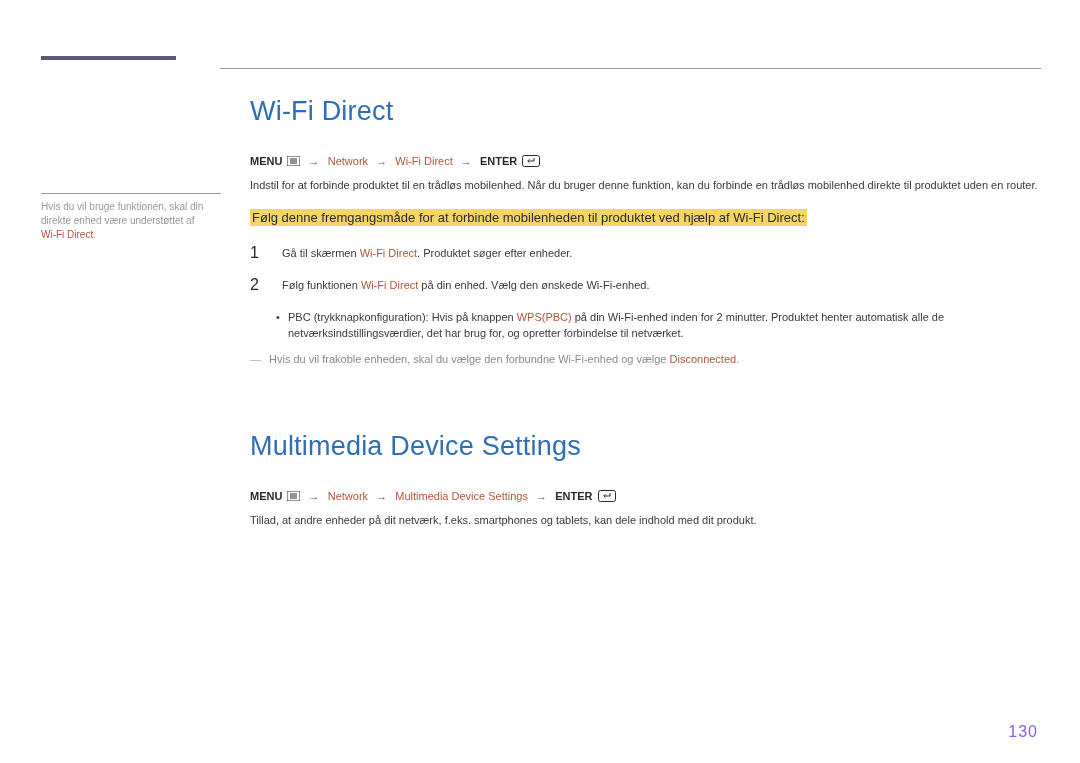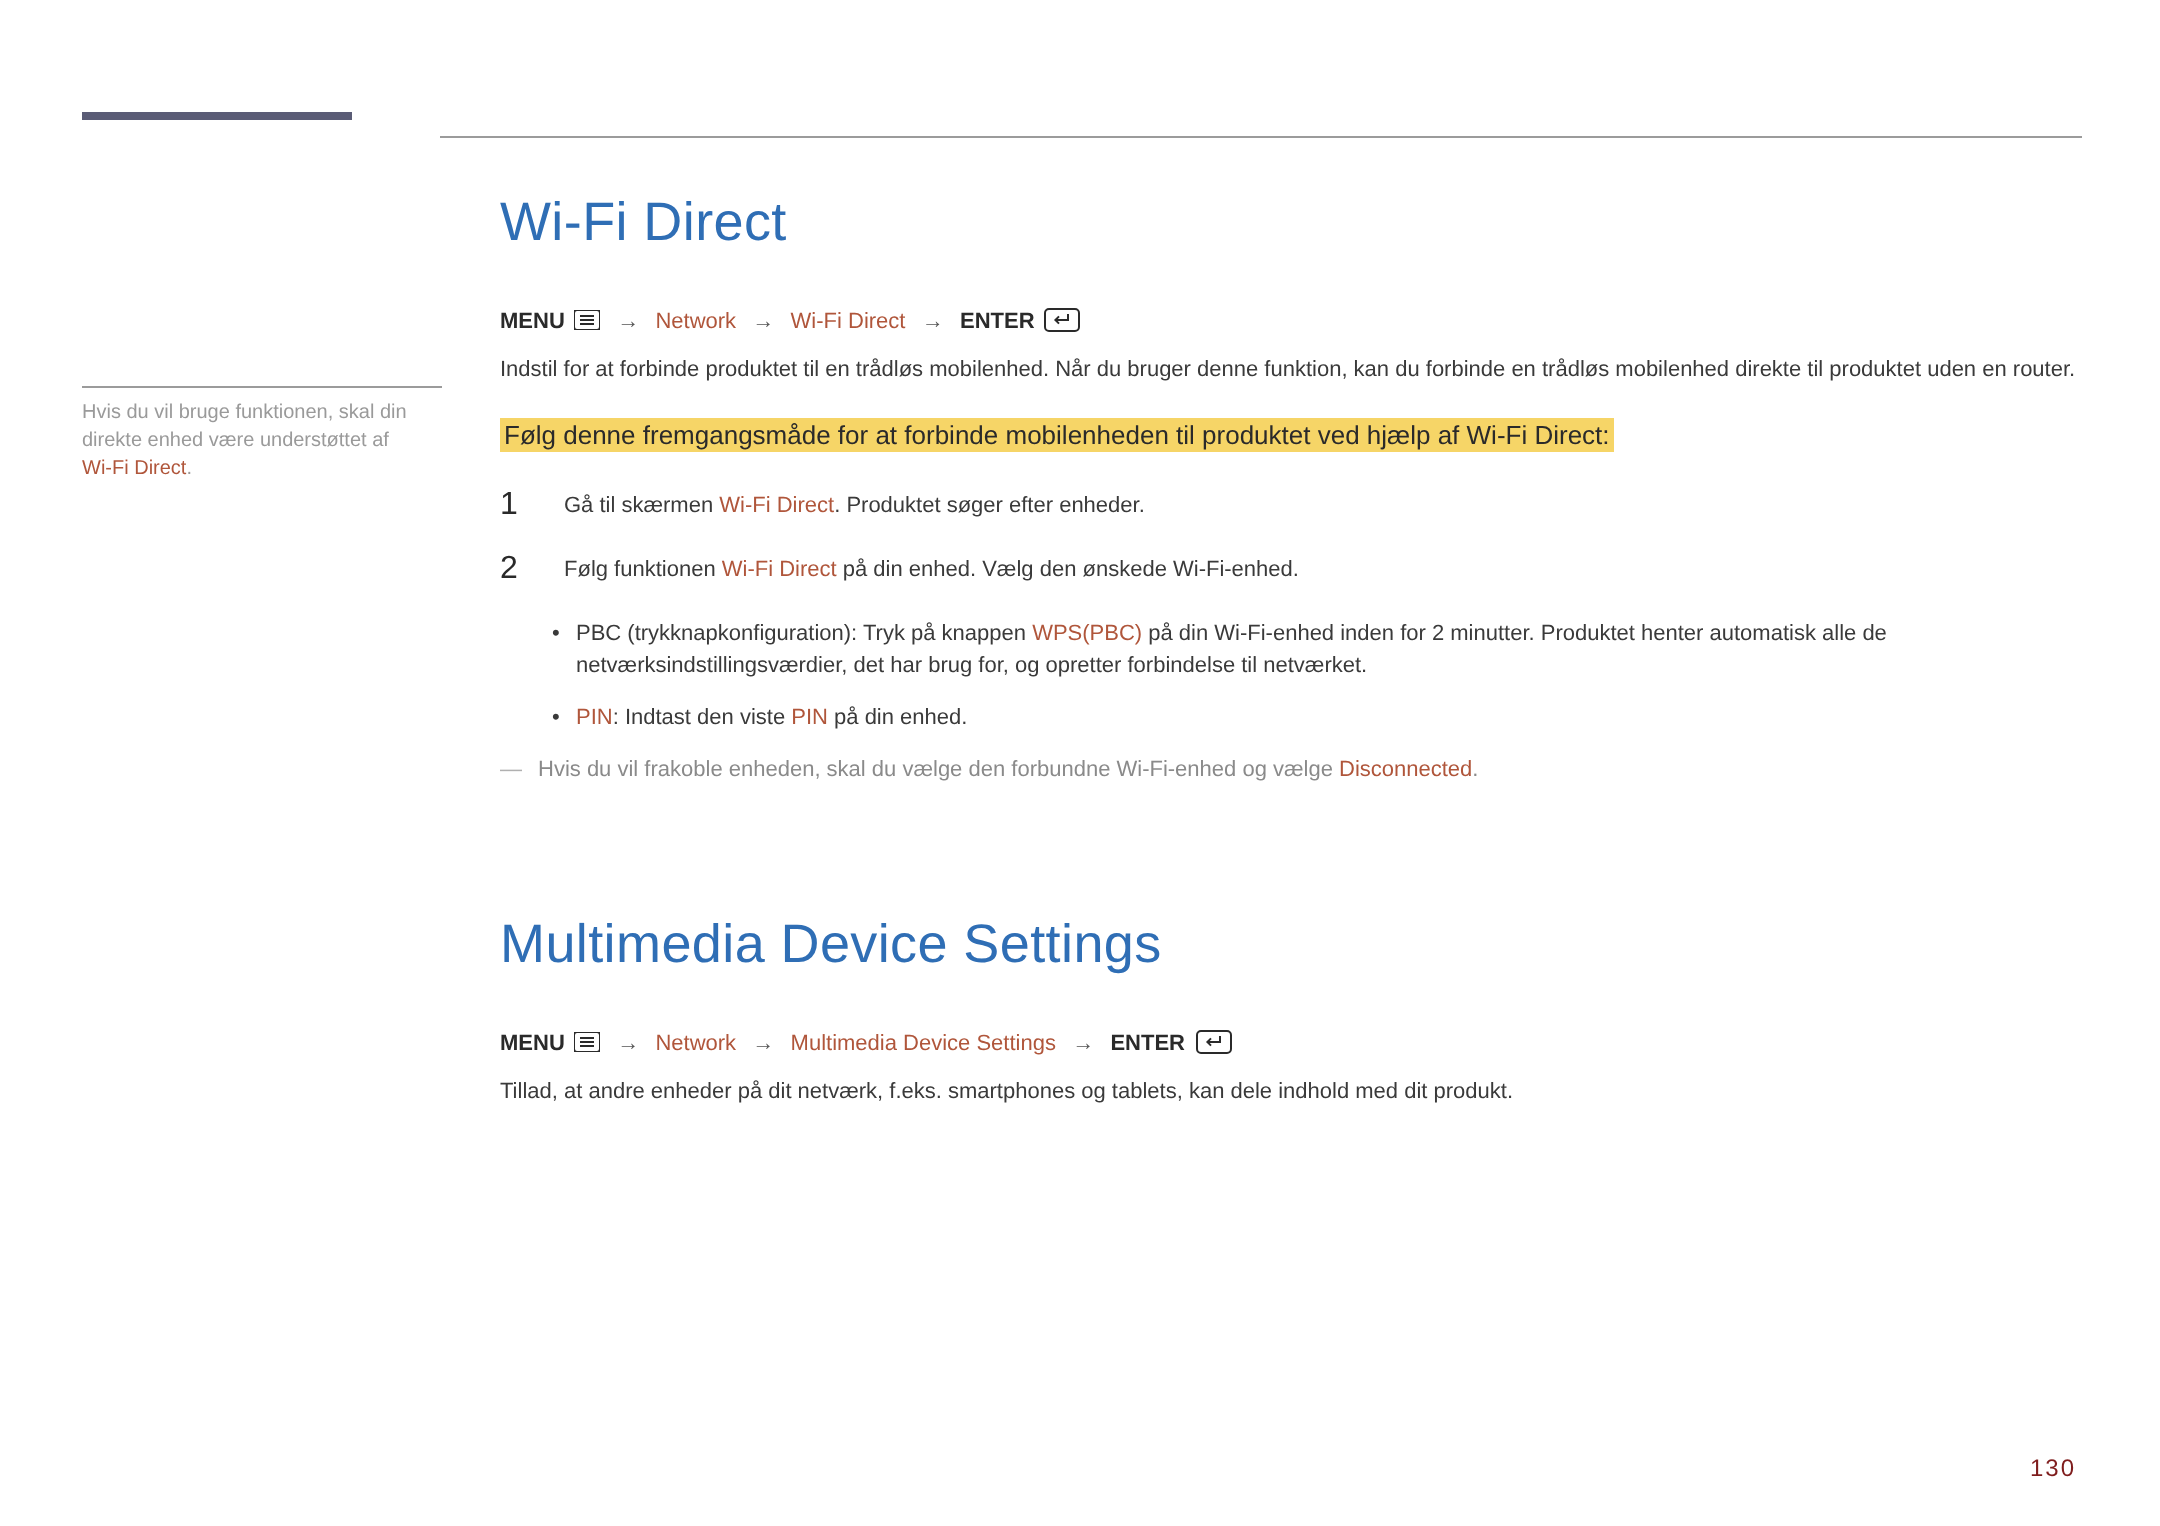--- a/index.html
+++ b/index.html
@@ -155,22 +155,22 @@
     width: 180px;
     font-size: 10px;
     line-height: 14px;
     color: #9a9a9a;
   }
   .side-note .accent { color: #b0563b; }
   .page-num {
     position: absolute;
     right: 42px;
     bottom: 22px;
-    font-size: 12px;
-    color: #7f1d1d;
+    font-size: 16px;
+    color: #8b5cf6;
     letter-spacing: 1px;
   }
 </style>
 </head>
 <body>
 
 <div class="page">
 
   <div class="top-bar"></div>
   <div class="hr-top"></div>
@@ -227,24 +227,21 @@
       <div class="step">
         <div class="step-num">2</div>
         <div class="step-body">
           <span>Følg funktionen </span><span class="accent">Wi-Fi Direct</span><span> på din enhed. Vælg den ønskede Wi-Fi-enhed.</span>
         </div>
       </div>
     </div>
 
     <div class="bullets">
       <div class="bullet">
-        <span>PBC (trykknapkonfiguration): Tryk på knappen </span><span class="accent">WPS(PBC)</span><span> på din Wi-Fi-enhed inden for 2 minutter. Produktet henter automatisk alle de netværksindstillingsværdier, det har brug for, og opretter forbindelse til netværket.</span>
-      </div>
-      <div class="bullet">
-        <span class="accent">PIN</span><span>: Indtast den viste </span><span class="accent">PIN</span><span> på din enhed.</span>
+        <span>PBC (trykknapkonfiguration): Hvis på knappen </span><span class="accent">WPS(PBC)</span><span> på din Wi-Fi-enhed inden for 2 minutter. Produktet henter automatisk alle de netværksindstillingsværdier, det har brug for, og opretter forbindelse til netværket.</span>
       </div>
     </div>
 
     <div class="foot-note">
       <span class="dash">―</span>
       <div>
         <span>Hvis du vil frakoble enheden, skal du vælge den forbundne Wi-Fi-enhed og vælge </span><span class="accent">Disconnected</span><span>.</span>
       </div>
     </div>
 

